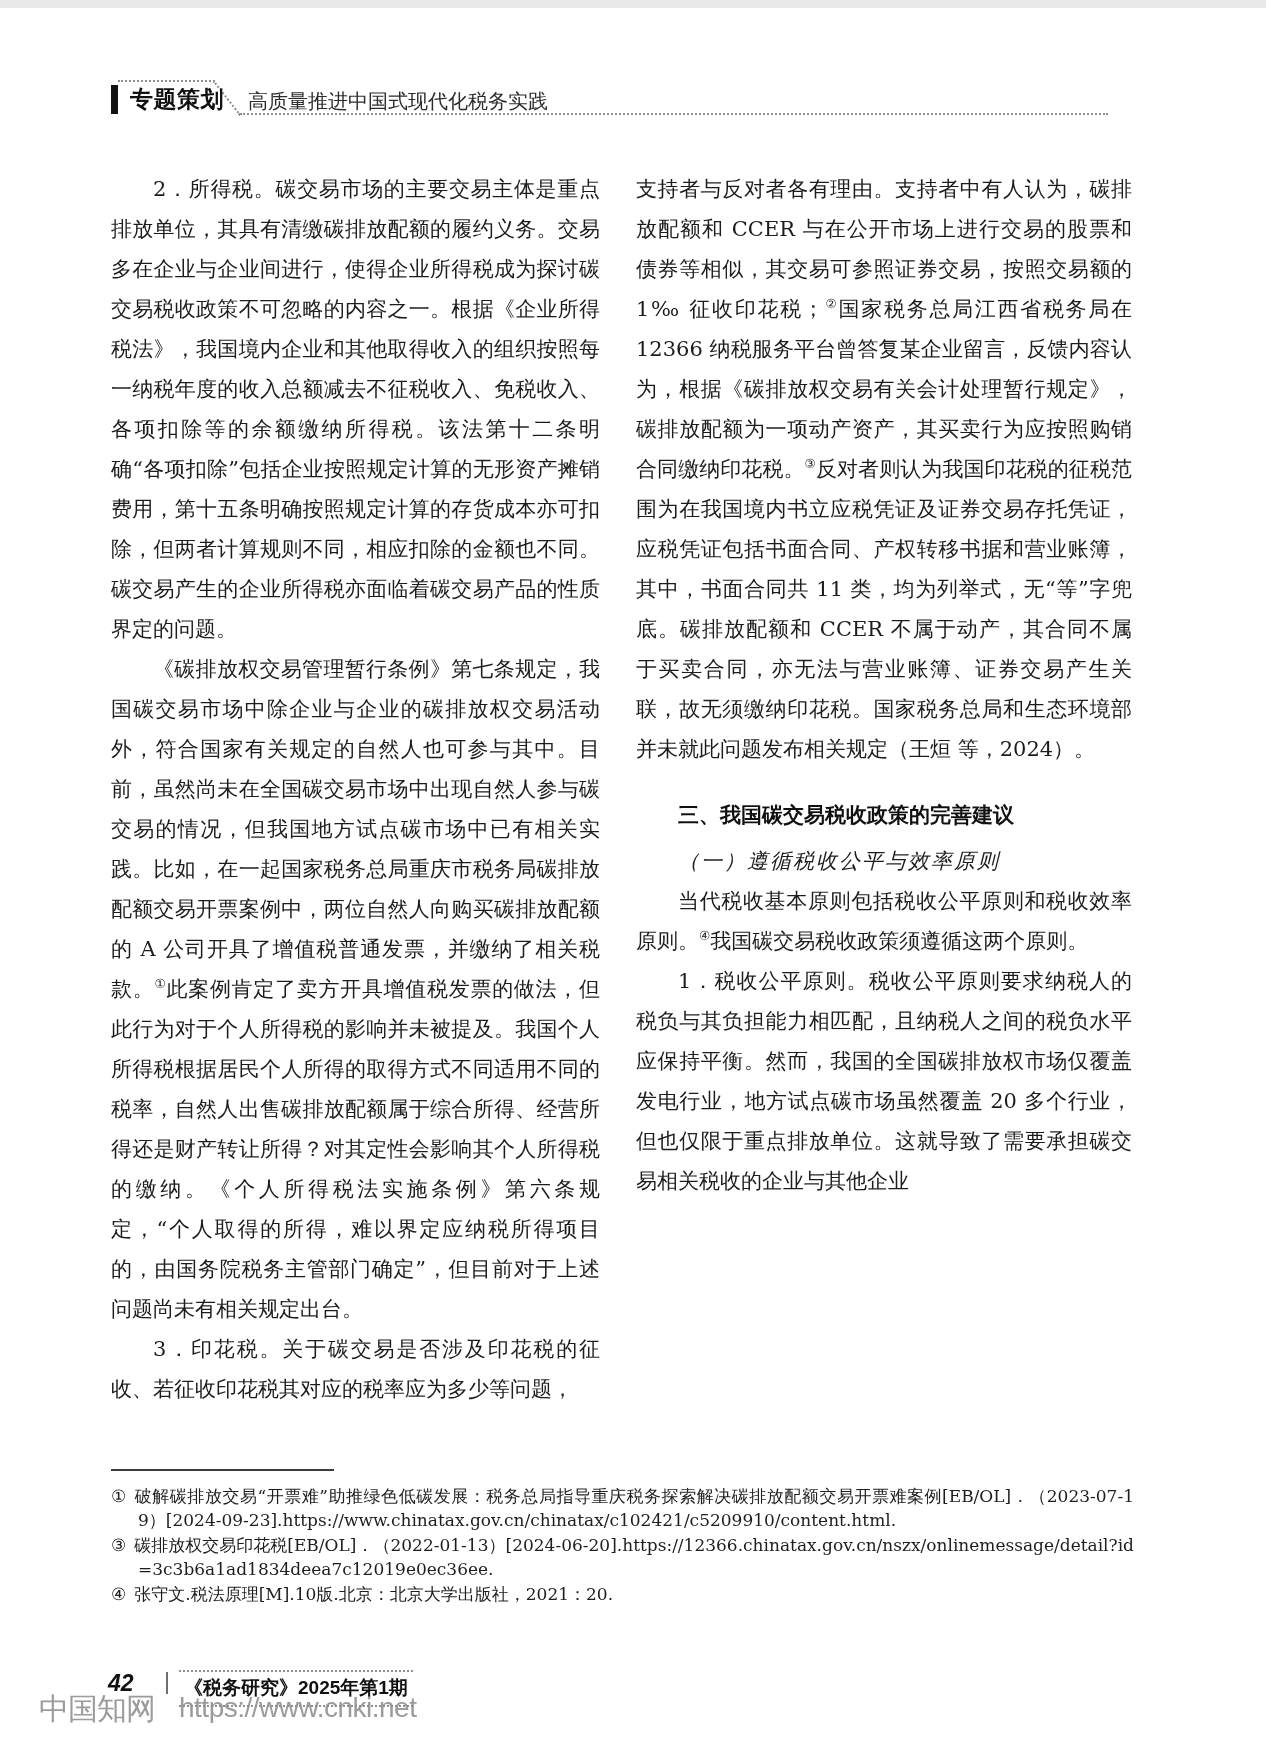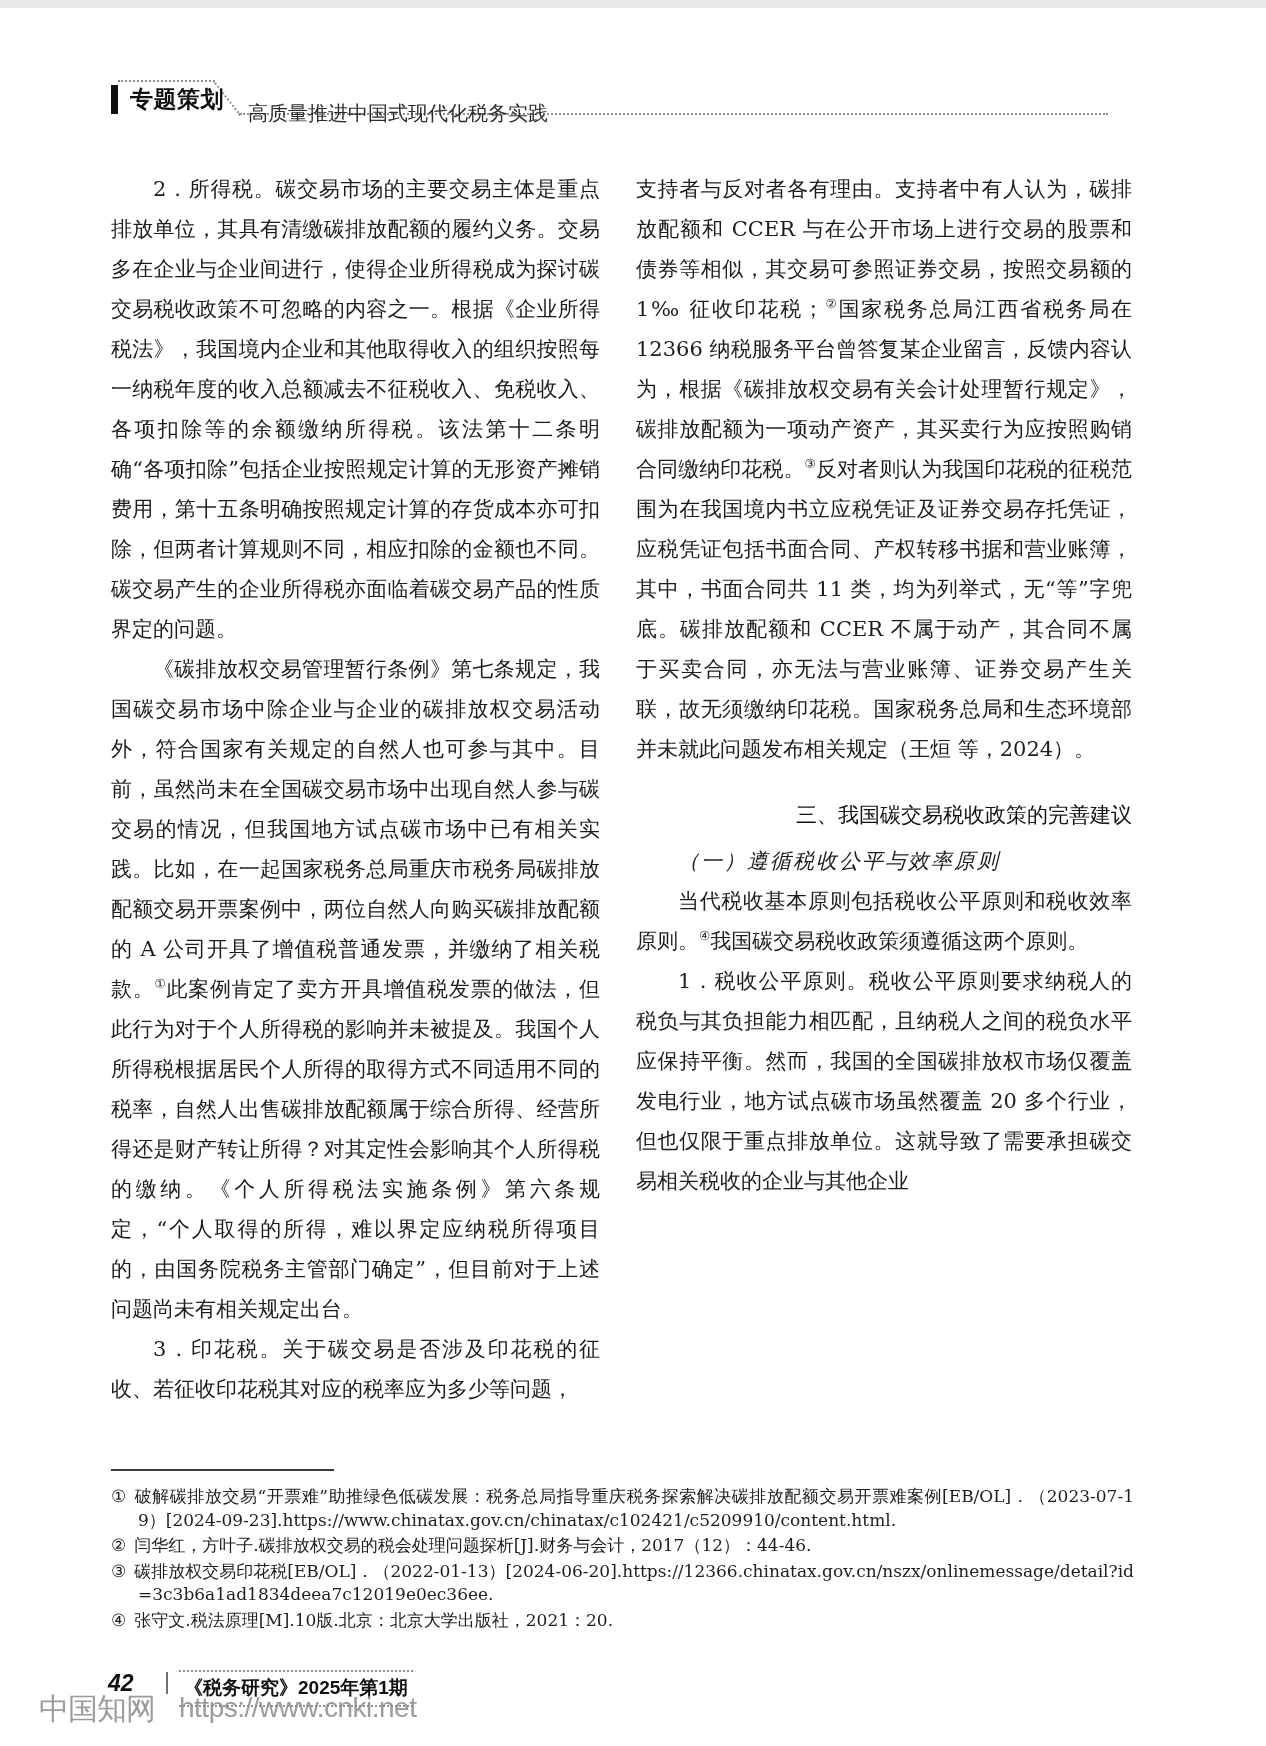--- a/index.html
+++ b/index.html
@@ -9,29 +9,29 @@
     background:#ffffff; overflow:hidden;
     font-family:"DejaVu Serif","Liberation Serif",serif;
     color:#1c1c1c;
   }
   
   .hdr-bar { position:absolute; left:111px; top:77px; width:7px; height:29px; background:#121212; }
   .hdr-box-top { position:absolute; left:118px; top:72px; width:97px; border-top:2px dotted #8f8f8f; }
   .hdr-slant { position:absolute; left:214px; top:72px; width:44px; border-top:2px dotted #8f8f8f; transform:rotate(52deg); transform-origin:0 0; }
   .hdr-rule { position:absolute; left:240px; top:105px; width:868px; border-top:2px dotted #8f8f8f; }
   .hdr-label { position:absolute; left:130px; top:76px; font-family:"Liberation Sans","DejaVu Sans",sans-serif; font-weight:bold; font-size:23px; letter-spacing:0.5px; color:#111; }
-  .hdr-title { position:absolute; left:248px; top:92px; font-family:"Liberation Sans","DejaVu Sans",sans-serif; font-size:20px; color:#2b2b2b; }
+  .hdr-title { position:absolute; left:248px; top:80px; font-family:"Liberation Sans","DejaVu Sans",sans-serif; font-size:20px; color:#2b2b2b; }
   
   .col { position:absolute; top:161px; overflow:hidden; }
   .col-left  { left:111px; width:489px; height:1288px; }
   .col-right { left:636px; width:496px; height:1318px; }
   .para { font-size:21px; line-height:40px; text-align:justify; text-indent:2em; color:#1c1c1c; }
   .para.noindent { text-indent:0; }
   .para sup { font-size:0.6em; vertical-align:super; line-height:0; }
-  .h2 { font-family:"Liberation Sans","DejaVu Sans",sans-serif; font-weight:normal; font-size:21px; line-height:40px; text-indent:2em; margin:26px 0 6px 0; color:#111;text-align:right; }
+  .h2 { font-family:"Liberation Sans","DejaVu Sans",sans-serif; font-weight:bold; font-size:21px; line-height:40px; text-indent:2em; margin:26px 0 6px 0; color:#111; }
   .kaiti { font-style:italic; letter-spacing:2px; }
   
   .fn-sep { position:absolute; left:111px; top:1461px; width:223px; border-top:2px solid #3c3c3c; }
   .footnotes { position:absolute; left:111px; top:1477px; width:1023px; font-size:17px; line-height:23.5px; color:#1e1e1e; }
   .footnote { padding-left:27px; text-indent:-27px; text-align:justify; word-break:break-all; margin-bottom:2px; }
   .fn-marker { margin-right:8px; }
   
   .wm-name { position:absolute; left:39px; top:1681px; font-family:"Liberation Sans","DejaVu Sans",sans-serif; font-size:30px; color:#9c9c9c; z-index:1; letter-spacing:-1px; }
   .wm-url  { position:absolute; left:179px; top:1684px; font-family:"Liberation Sans","DejaVu Sans",sans-serif; font-size:28px; color:#9c9c9c; z-index:1; letter-spacing:-0.5px;text-align:center; }
   .page-num { position:absolute; left:108px; top:1662px; font-family:"Liberation Sans","DejaVu Sans",sans-serif; font-weight:bold; font-size:23px; color:#111; z-index:2;font-style:italic; }
@@ -60,21 +60,20 @@
     <p class="para noindent">支持者与反对者各有理由。支持者中有人认为，碳排放配额和 CCER 与在公开市场上进行交易的股票和债券等相似，其交易可参照证券交易，按照交易额的 1‰ 征收印花税；<sup>②</sup>国家税务总局江西省税务局在 12366 纳税服务平台曾答复某企业留言，反馈内容认为，根据《碳排放权交易有关会计处理暂行规定》，碳排放配额为一项动产资产，其买卖行为应按照购销合同缴纳印花税。<sup>③</sup>反对者则认为我国印花税的征税范围为在我国境内书立应税凭证及证券交易存托凭证，应税凭证包括书面合同、产权转移书据和营业账簿，其中，书面合同共 11 类，均为列举式，无“等”字兜底。碳排放配额和 CCER 不属于动产，其合同不属于买卖合同，亦无法与营业账簿、证券交易产生关联，故无须缴纳印花税。国家税务总局和生态环境部并未就此问题发布相关规定（王烜 等，2024）。</p>
     <h2 class="h2">三、我国碳交易税收政策的完善建议</h2>
     <p class="para kaiti">（一）遵循税收公平与效率原则</p>
     <p class="para">当代税收基本原则包括税收公平原则和税收效率原则。<sup>④</sup>我国碳交易税收政策须遵循这两个原则。</p>
     <p class="para">1．税收公平原则。税收公平原则要求纳税人的税负与其负担能力相匹配，且纳税人之间的税负水平应保持平衡。然而，我国的全国碳排放权市场仅覆盖发电行业，地方试点碳市场虽然覆盖 20 多个行业，但也仅限于重点排放单位。这就导致了需要承担碳交易相关税收的企业与其他企业</p>
   </div>
 
   <div class="fn-sep"></div>
   <div class="footnotes">
     <div class="footnote"><span class="fn-marker">①</span><span>破解碳排放交易“开票难”助推绿色低碳发展：税务总局指导重庆税务探索解决碳排放配额交易开票难案例[EB/OL]．（2023-07-19）[2024-09-23].https://www.chinatax.gov.cn/chinatax/c102421/c5209910/content.html.</span></div>
-    <div class="footnote"><span class="fn-marker">②</span><span>闫华红，方叶子.碳排放权交易的税会处理问题探析[J].财务与会计，2017（12）：44-46.</span></div>
     <div class="footnote"><span class="fn-marker">③</span><span>碳排放权交易印花税[EB/OL]．（2022-01-13）[2024-06-20].https://12366.chinatax.gov.cn/nszx/onlinemessage/detail?id=3c3b6a1ad1834deea7c12019e0ec36ee.</span></div>
     <div class="footnote"><span class="fn-marker">④</span><span>张守文.税法原理[M].10版.北京：北京大学出版社，2021：20.</span></div>
   </div>
 
   <div class="wm-name">中国知网</div>
   <div class="wm-url">https://www.cnki.net</div>
   <div class="page-num">42</div>
   <div class="footer-bar"></div>
   <div class="journal-box">《税务研究》2025年第1期</div>
 

